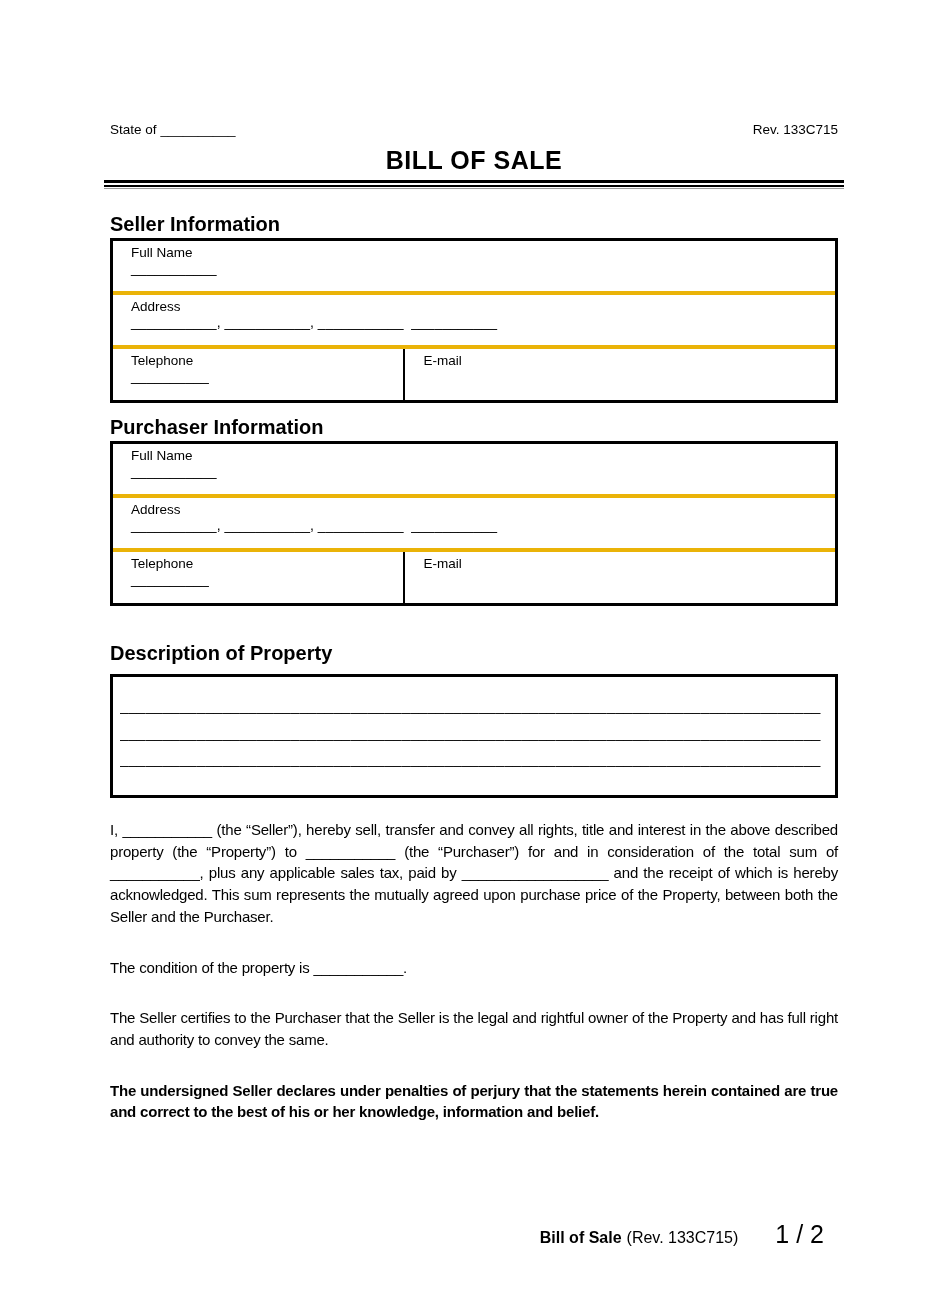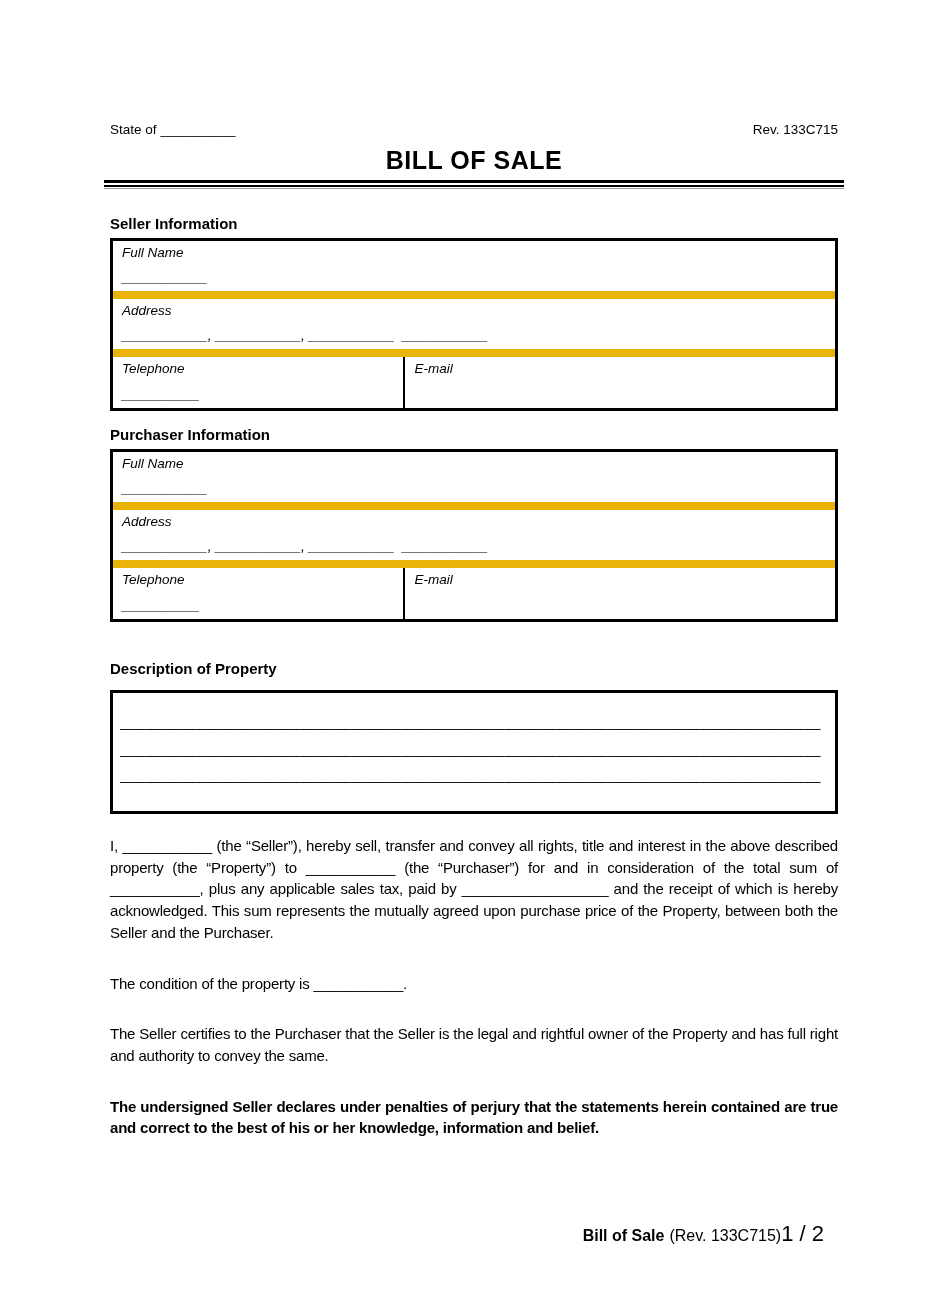--- a/index.html
+++ b/index.html
@@ -26,33 +26,33 @@
     font-size:25px;line-height:26px;font-weight:bold;letter-spacing:0.5px;
   }
   
   .rule{margin:7px -6px 0 -6px;}
   .rule .r1{height:3px;background:#000;}
   .rule .g1{height:2px;}
   .rule .r2{height:2px;background:#000;}
   .rule .g2{height:1px;}
   .rule .r3{height:1px;background:#9a9a9a;}
   
-  .section-heading{font-size:15px;line-height:18px;font-weight:bold;}
+  .section-heading{font-size:20px;line-height:18px;font-weight:bold;}
   .h-seller{margin-top:26px;margin-bottom:5px;}
   .h-purchaser{margin-top:15px;margin-bottom:5px;}
   .h-property{margin-top:38px;margin-bottom:12px;}
   
   .info-table{border:3px solid #000;}
   .it-row{height:50px;position:relative;}
-  .it-row + .it-row{border-top:8px solid #eab308;}
+  .it-row + .it-row{border-top:4px solid #eab308;}
   .it-row.split{display:flex;height:51px;}
   .it-cell{
     flex:1;box-sizing:border-box;
-    padding:4px 8px 6px 9px;
-    display:flex;flex-direction:column;justify-content:space-between;font-style:italic;
+    padding:4px 8px 6px 18px;
+    display:flex;flex-direction:column;
   }
   .it-cell.cell-left{flex:none;width:40.5%;border-right:2px solid #000;}
   .cell-label{font-size:13.5px;line-height:16px;}
   .cell-blank{font-size:14px;line-height:15px;white-space:pre;}
   
   .desc-box{
     border:3px solid #000;height:124px;box-sizing:border-box;
     padding:16px 7px 16px 7px;
   }
   .desc-line{
@@ -67,21 +67,21 @@
   .para.first{margin-top:21px;}
   .para.bold{font-weight:bold;}
   
   .footer{
     position:absolute;left:110px;right:112px;top:1222px;
     display:flex;justify-content:flex-end;align-items:baseline;
   }
   .footer-left{font-size:16px;line-height:20px;}
   .footer-title{font-weight:bold;}
   .footer-rev{margin-left:5px;}
-  .footer-page{font-size:22px;line-height:24px;padding-right:14px;}
+  .footer-page{font-size:25px;line-height:24px;padding-right:14px;margin-left:37px;}
 </style>
 </head>
 <body>
 
 <div class="page">
 
   <div class="meta-row">
     <div>
       <span>State of</span><span class="blank state-blank">__________</span>
     </div>

